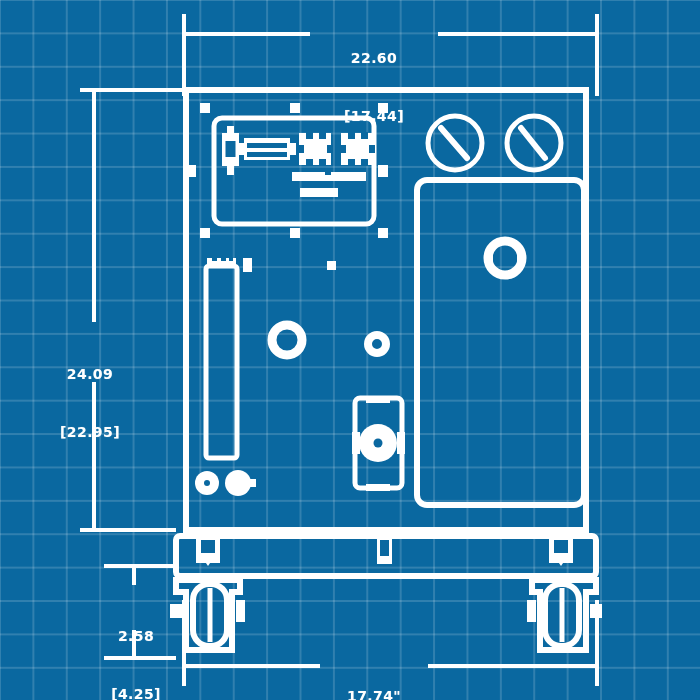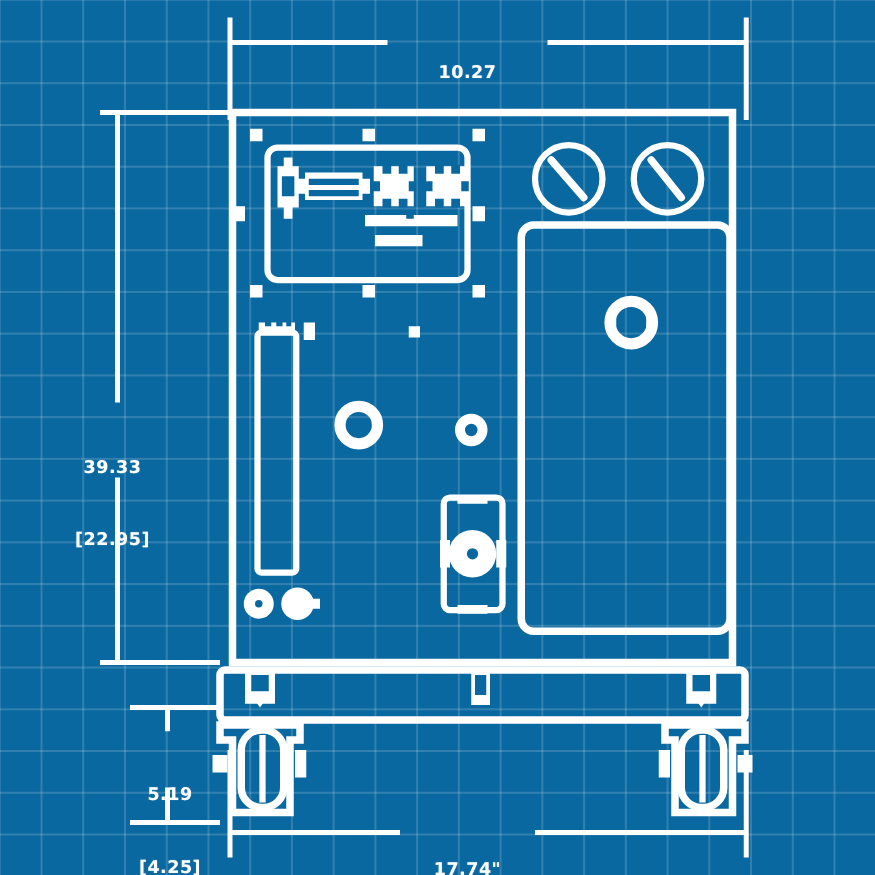--- a/index.html
+++ b/index.html
@@ -219,30 +219,31 @@
       <path d="M 596 580 L 532 580 L 532 592 L 540 592 L 540 650 L 586 650 L 586 592 L 596 592 Z" stroke-width="6"></path>
       <rect x="545" y="584" width="34" height="62" rx="16" ry="16" stroke-width="6"></rect>
       <line x1="562" y1="588" x2="562" y2="642" stroke-width="5"></line>
       <rect x="590" y="604" width="12" height="14" fill="#ffffff" stroke="none"></rect>
       <rect x="527" y="600" width="9" height="22" fill="#ffffff" stroke="none"></rect>
     </g>
 
   </svg>
 
   <div class="dim-label" id="dim-top-label">
-    <span>10.27</span>
+    <span>22.60</span>
+    <span>[17.44]</span>
   </div>
 
   <div class="dim-label" id="dim-left-label">
-    <span>39.33</span>
+    <span>24.09</span>
     <span>[22.95]</span>
   </div>
 
   <div class="dim-label" id="dim-bottomleft-label">
-    <span>5.19</span>
+    <span>2.58</span>
     <span>[4.25]</span>
   </div>
 
   <div class="dim-label" id="dim-bottom-label">
     <span>17.74"</span>
   </div>
 
 </div>
 
 </body></html>

